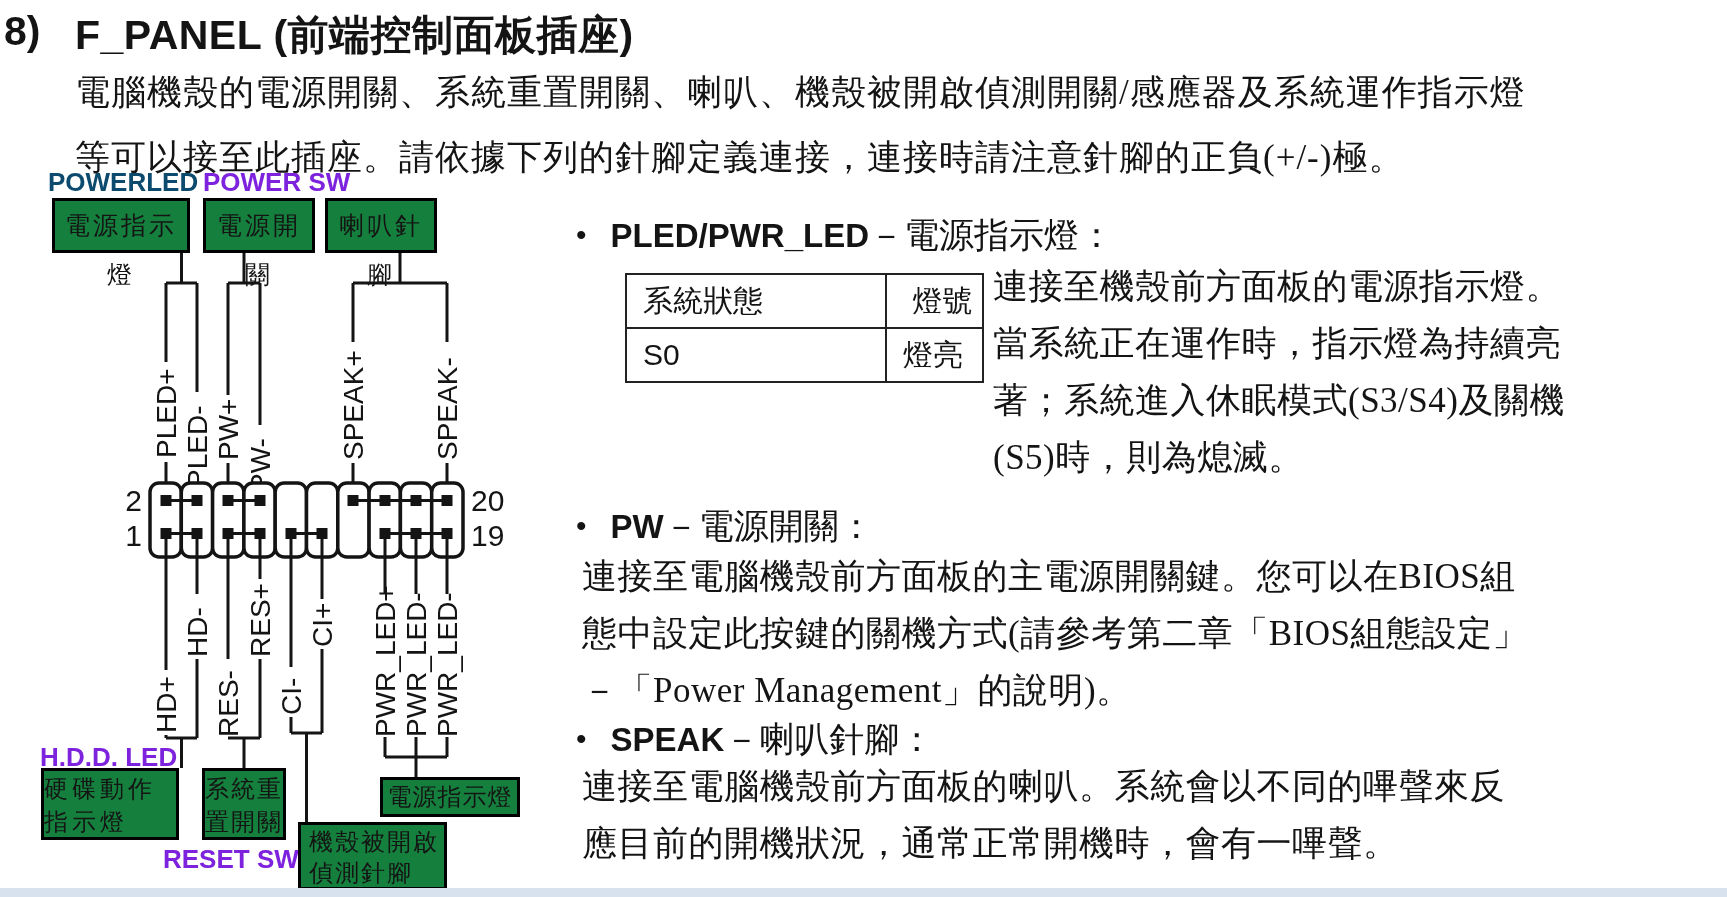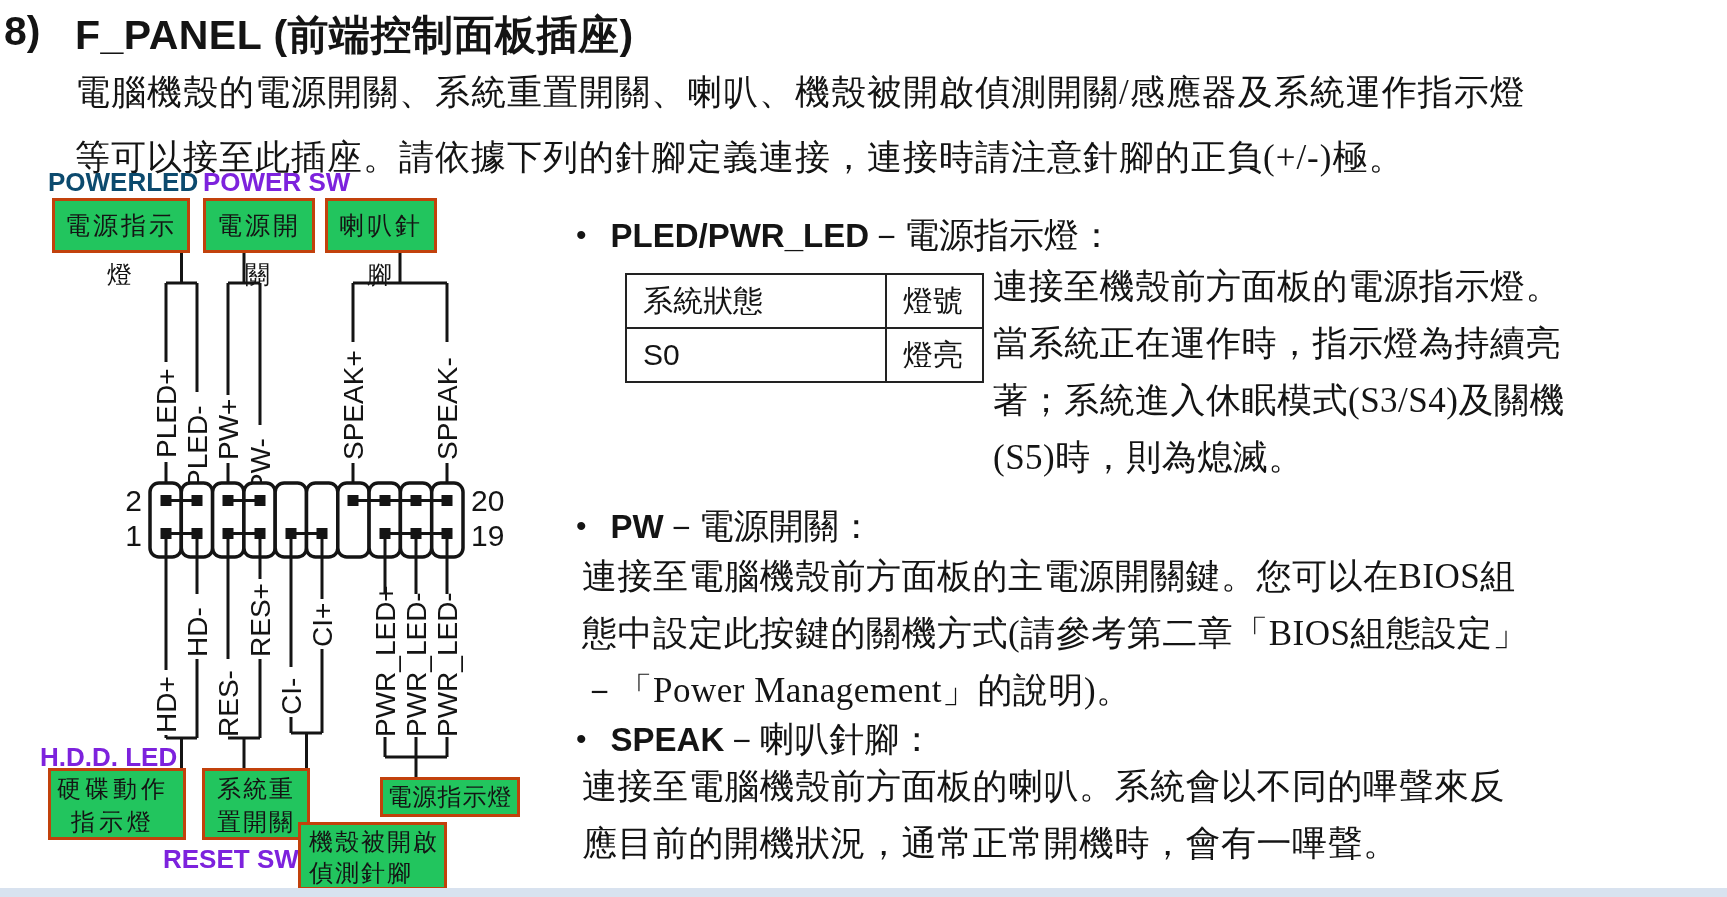--- a/index.html
+++ b/index.html
@@ -13,21 +13,21 @@
   .h-num{left:4px;top:8px;font-family:"Liberation Sans","DejaVu Sans",sans-serif;
     font-weight:bold;font-size:41px;}
   .h-title{left:75px;top:8px;font-family:"Liberation Sans","DejaVu Sans",sans-serif;
     font-weight:bold;font-size:41px;letter-spacing:0.5px;}
   .intro{left:75px;top:60px;width:1490px;font-size:35px;line-height:65px;
     letter-spacing:1px;white-space:pre-line;}
   
   .diagram-svg{left:30px;top:170px;}
   .plabel{font-family:"Liberation Sans","DejaVu Sans",sans-serif;font-weight:bold;
     font-size:26px;line-height:26px;}
-  .dbox{border:3px solid #c2410c;background:#22c55e;box-sizing:border-box;
+  .dbox{border:3px solid #000000;background:#15803d;box-sizing:border-box;
     font-size:25px;text-align:center;}
   .dbox.tall{font-size:24px;line-height:33px;padding-top:2px;}
   .box-top{top:198px;height:55px;line-height:49px;letter-spacing:3px;}
   
   .bullet-line{font-size:35px;white-space:nowrap;}
   .bullet-dot{font-family:"Liberation Sans","DejaVu Sans",sans-serif;font-size:30px;
     vertical-align:2px;margin-right:24px;}
   .b-latin{font-family:"Liberation Sans","DejaVu Sans",sans-serif;font-weight:bold;
     font-size:33px;text-align:right;}
   .b-cjk{font-size:35px;}
@@ -141,43 +141,43 @@
 
 <div class="abs plabel" style="left: 48px; top: 169px; color: #0c4a6e;">POWERLED</div>
 <div class="abs plabel" style="left: 203px; top: 169px; color: rgb(125, 34, 221);">POWER SW</div>
 <div class="abs plabel" style="left: 40px; top: 744px; color: rgb(125, 34, 221);">H.D.D. LED</div>
 <div class="abs plabel" style="left: 163px; top: 846px; color: rgb(125, 34, 221);">RESET SW</div>
 
 <div class="abs dbox box-top" style="left:52px;width:138px;">電源指示燈</div>
 <div class="abs dbox box-top" style="left:203px;width:112px;">電源開關</div>
 <div class="abs dbox box-top" style="left:325px;width:112px;">喇叭針腳</div>
 
-<div class="abs dbox tall" style="left:48px;top:768px;width:138px;height:72px;text-align:center;padding-right:8px;letter-spacing:4px;">
+<div class="abs dbox tall" style="left:41px;top:768px;width:138px;height:72px;text-align:left;padding-right:8px;letter-spacing:4px;">
   <div>硬碟動作</div>
   <div>指示燈</div>
 </div>
-<div class="abs dbox tall" style="left:202px;top:768px;width:108px;height:72px;letter-spacing:2px;">
+<div class="abs dbox tall" style="left:202px;top:768px;width:84px;height:72px;letter-spacing:2px;">
   <div>系統重</div>
   <div>置開關</div>
 </div>
 <div class="abs dbox tall" style="left:298px;top:822px;width:149px;height:68px;text-align:left;padding-left:8px;letter-spacing:2px;line-height:31px;">
   <div>機殼被開啟</div>
   <div>偵測針腳</div>
 </div>
 <div class="abs dbox" style="left:380px;top:777px;width:140px;height:40px;line-height:34px;font-size:24px;letter-spacing:1px;">電源指示燈</div>
 
 <div class="abs bullet-line" style="left:576px;top:212px;">
   <span class="bullet-dot">•</span><span class="b-latin">PLED/PWR_LED</span><span class="b-cjk">－電源指示燈：</span>
 </div>
 
 <table class="led abs" style="left:625px;top:273px;">
   <tbody>
       <tr>
     <td style="width:260px;">系統狀態</td>
-    <td style="width:97px;">燈號</td>
+    <td style="width:97px;text-align:center;">燈號</td>
   </tr>
   <tr>
     <td class="latin-cell">S0</td>
     <td>燈亮</td>
   </tr>
 </tbody>
   </table>
 
 <div class="abs body-text" style="left:993px;top:258px;width:600px;">連接至機殼前方面板的電源指示燈。
 當系統正在運作時，指示燈為持續亮

